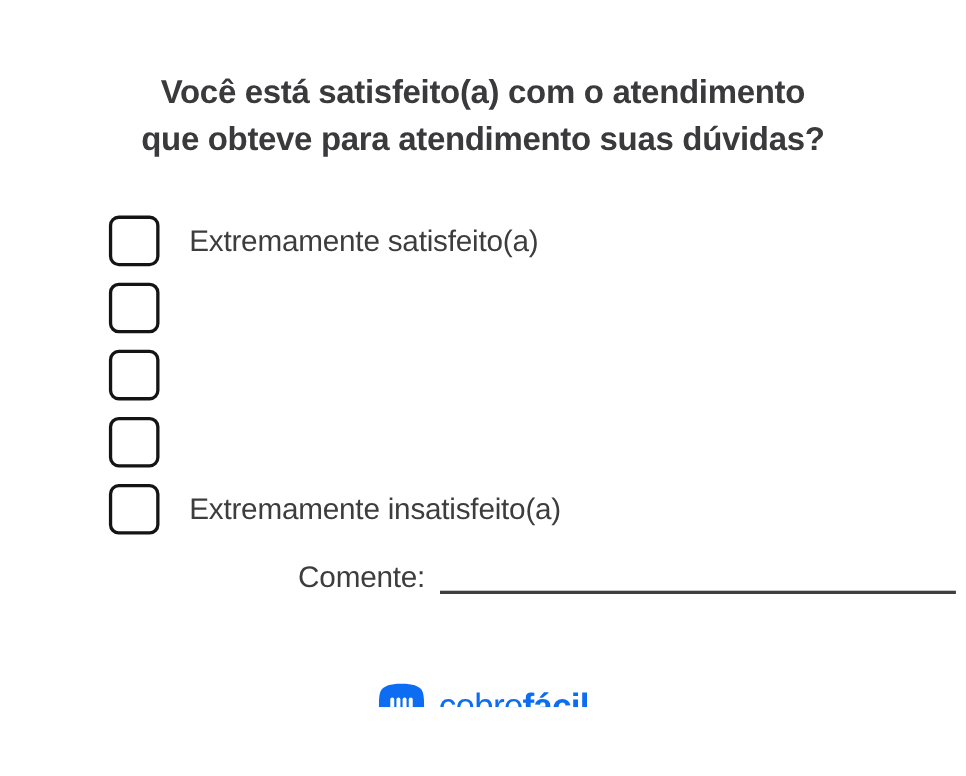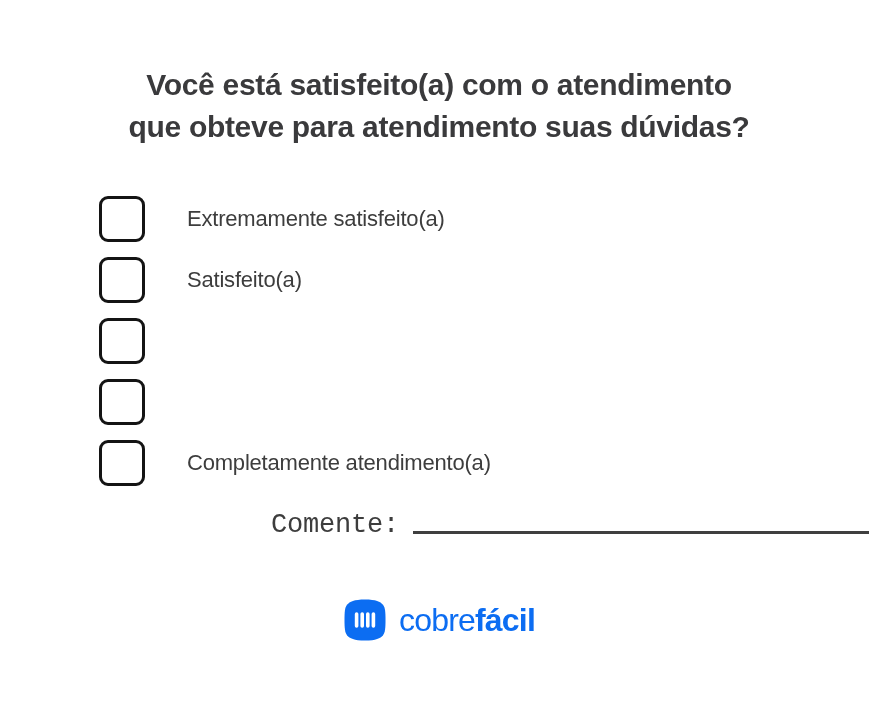--- a/index.html
+++ b/index.html
@@ -36,53 +36,52 @@
   .checkbox {
     width: 46px;
     height: 46px;
     flex: 0 0 46px;
     border: 3px solid #141414;
     border-radius: 9px;
     background: #ffffff;
     cursor: pointer;
   }
   .option-label {
-    margin-left: 42px;
-    font-size: 22px;
+    margin-left: 27px;
+    font-size: 27px;
     color: #3d3d3d;
     letter-spacing: -0.2px;
     white-space: nowrap;
   }
   .comment-row {
     display: flex;
-    align-items: flex-start;
+    align-items: flex-end;
     margin: 22px 0 12px 172px;
     width: 598px;
-    font-family: Liberation Mono, monospace;
   }
   .comment-label {
     font-size: 27px;
     color: #3d3d3d;
     letter-spacing: -0.2px;
     line-height: 34px;
     white-space: nowrap;
   }
   .comment-line {
     flex: 1 1 auto;
     margin-left: 14px;
     margin-bottom: 2px;
     border-bottom: 3px solid #3f3f3f;
     height: 26px;
     cursor: text;
   }
   .logo-row {
     display: flex;
     justify-content: center;
     align-items: center;
-    margin-top: 56px;
+    margin-top: 78px;
   }
   .logo-icon { display: block; }
   .logo-text {
     margin-left: 12px;
     font-size: 32px;
     letter-spacing: -0.8px;
     line-height: 44px;
     white-space: nowrap;
   }
   .logo-text .regular { font-weight: 500; }
@@ -100,34 +99,33 @@
 
   <div class="options">
 
     <div class="option-row">
       <div class="checkbox" role="checkbox" aria-checked="false"></div>
       <div class="option-label">Extremamente satisfeito(a)</div>
     </div>
 
     <div class="option-row">
       <div class="checkbox" role="checkbox" aria-checked="false"></div>
-      <div class="option-label">Satisfeito(a)</div>
     </div>
 
     <div class="option-row">
       <div class="checkbox" role="checkbox" aria-checked="false"></div>
     </div>
 
     <div class="option-row">
       <div class="checkbox" role="checkbox" aria-checked="false"></div>
     </div>
 
     <div class="option-row">
       <div class="checkbox" role="checkbox" aria-checked="false"></div>
-      <div class="option-label">Completamente atendimento(a)</div>
+      <div class="option-label">Extremamente insatisfeito(a)</div>
     </div>
 
     <div class="comment-row">
       <div class="comment-label">Comente:</div>
       <div class="comment-line"></div>
     </div>
 
   </div>
 
   <div class="logo-row">

